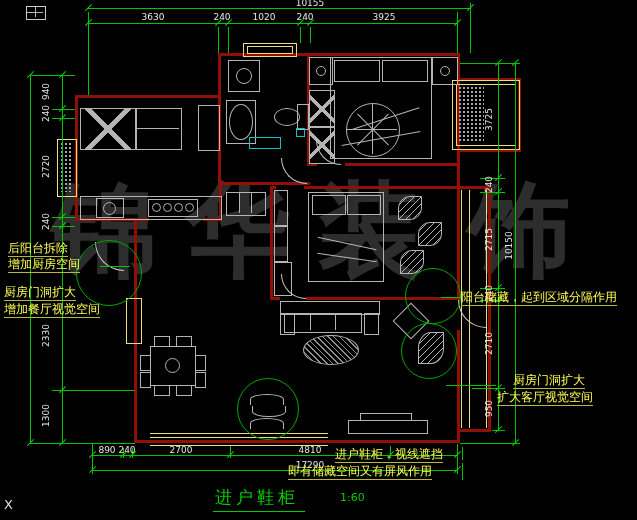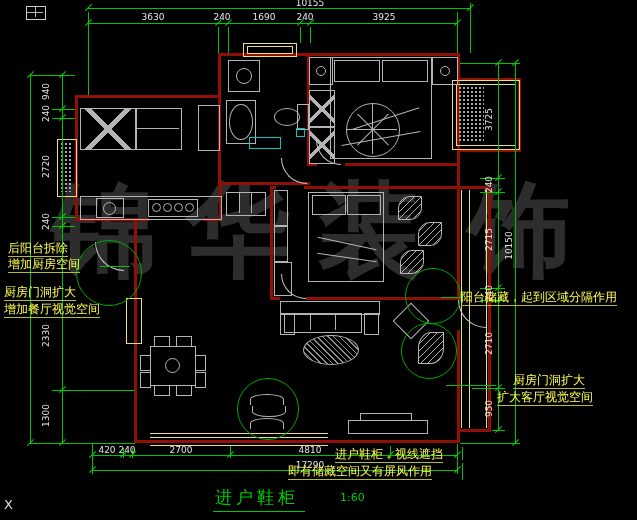--- a/index.html
+++ b/index.html
@@ -71,41 +71,41 @@
   <div class="tk ov" style="left:214px;top:22px;"></div>
   <div class="tk ov" style="left:224px;top:22px;"></div>
   <div class="tk ov" style="left:296px;top:22px;"></div>
   <div class="tk ov" style="left:306px;top:22px;"></div>
   <div class="tk ov" style="left:453px;top:22px;"></div>
   <div class="tk ov" style="left:84px;top:7px;"></div>
   <div class="tk ov" style="left:466px;top:7px;"></div>
   <div class="dim ov" style="left:286px;top:-2px;width:48px;">10155</div>
   <div class="dim ov" style="left:131px;top:12px;width:44px;">3630</div>
   <div class="dim ov" style="left:207px;top:12px;width:30px;">240</div>
-  <div class="dim ov" style="left:242px;top:12px;width:44px;">1690</div>
+  <div class="dim ov" style="left:242px;top:12px;width:44px;">1020</div>
   <div class="dim ov" style="left:290px;top:12px;width:30px;">240</div>
   <div class="dim ov" style="left:362px;top:12px;width:44px;">3925</div>
 
   <div class="gl ov" style="left:92px;top:455px;width:365px;height:1px;"></div>
   <div class="gl ov" style="left:92px;top:470px;width:365px;height:1px;"></div>
   <div class="gl ov" style="left:92px;top:444px;width:1px;height:30px;"></div>
   <div class="gl ov" style="left:123px;top:448px;width:1px;height:10px;"></div>
   <div class="gl ov" style="left:132px;top:448px;width:1px;height:10px;"></div>
   <div class="gl ov" style="left:230px;top:446px;width:1px;height:12px;"></div>
   <div class="gl ov" style="left:390px;top:446px;width:1px;height:12px;"></div>
   <div class="gl ov" style="left:457px;top:444px;width:1px;height:30px;"></div>
   <div class="tk ov" style="left:88px;top:454px;"></div>
   <div class="tk ov" style="left:119px;top:454px;"></div>
   <div class="tk ov" style="left:128px;top:454px;"></div>
   <div class="tk ov" style="left:226px;top:454px;"></div>
   <div class="tk ov" style="left:386px;top:454px;"></div>
   <div class="tk ov" style="left:453px;top:454px;"></div>
   <div class="tk ov" style="left:88px;top:469px;"></div>
   <div class="tk ov" style="left:453px;top:469px;"></div>
-  <div class="dim ov" style="left:92px;top:445px;width:30px;">420</div>
+  <div class="dim ov" style="left:92px;top:445px;width:30px;">890</div>
   <div class="dim ov" style="left:113px;top:445px;width:28px;">240</div>
   <div class="dim ov" style="left:159px;top:445px;width:44px;">2700</div>
   <div class="dim ov" style="left:288px;top:445px;width:44px;">4810</div>
   <div class="dim ov" style="left:286px;top:460px;width:48px;">17290</div>
 
   <div class="gl ov" style="left:30px;top:75px;width:1px;height:368px;"></div>
   <div class="gl ov" style="left:62px;top:75px;width:1px;height:368px;"></div>
   <div class="gl ov" style="left:30px;top:75px;width:45px;height:1px;"></div>
   <div class="gl ov" style="left:52px;top:109px;width:23px;height:1px;"></div>
   <div class="gl ov" style="left:52px;top:118px;width:23px;height:1px;"></div>

